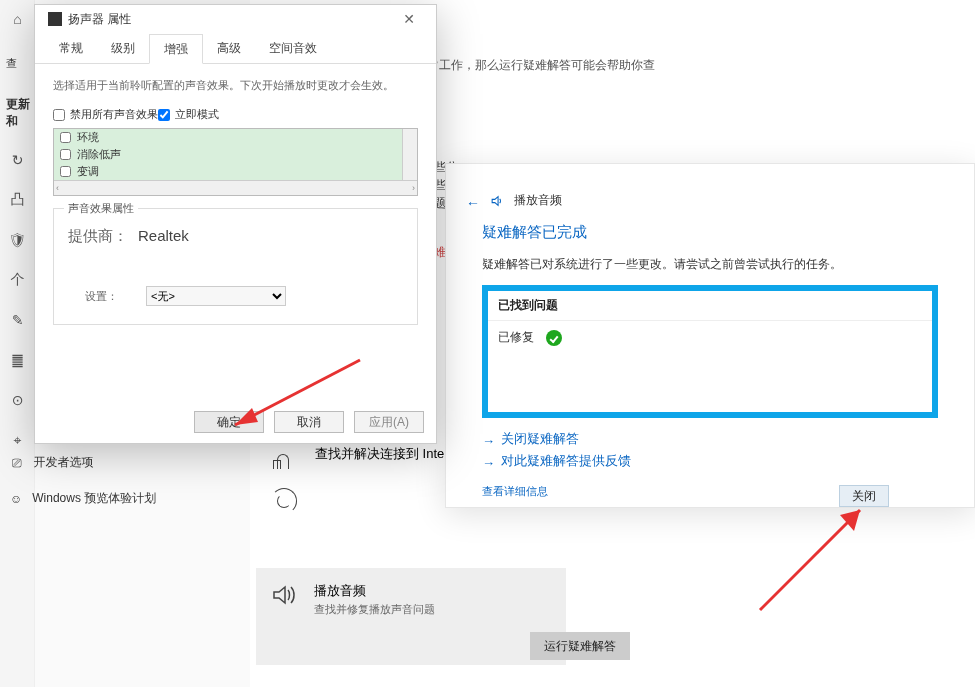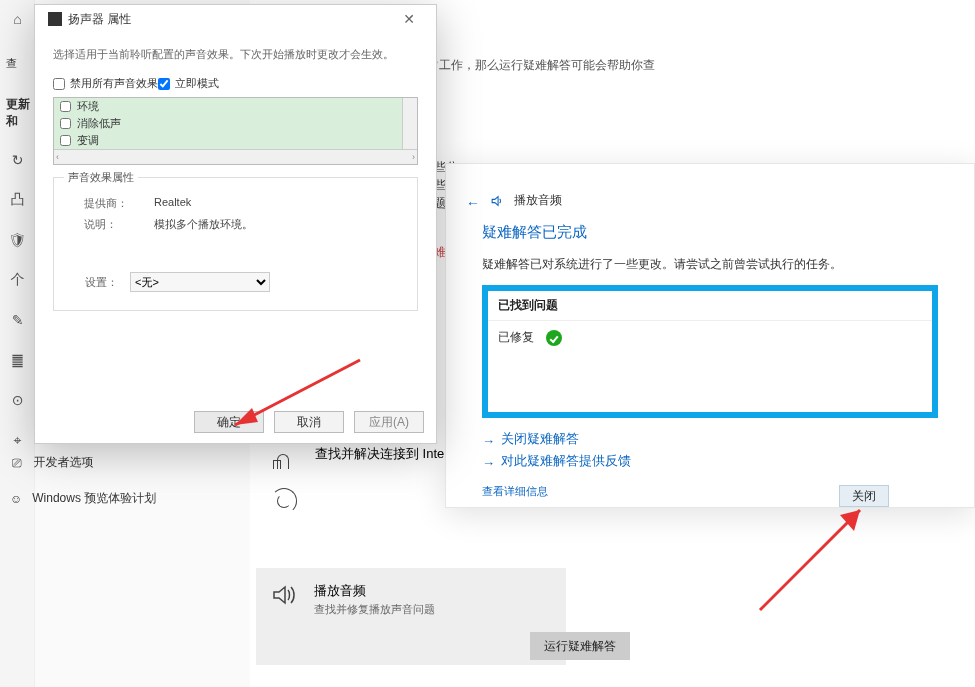--- a/index.html
+++ b/index.html
@@ -76,23 +76,23 @@
 .chk-row { display:flex; align-items:center; font-size:11px; color:#333; margin-bottom:6px;}
 .chk-row label { display:flex; align-items:center; gap:5px; }
 .chk-row input { width:12px; height:12px; }
 .enh-list { border:1px solid #bbb; height:68px; background:#d9efdc; overflow:hidden; position:relative; }
 .enh-list .row { display:flex; align-items:center; gap:6px; padding:1px 6px; font-size:11px; color:#333; }
 .enh-list .row input { width:11px; height:11px; }
 .enh-scroll { position:absolute; right:0; top:0; bottom:15px; width:15px; background:#f0f0f0; border-left:1px solid #ccc; }
 .enh-scroll-h { position:absolute; left:0; right:0; bottom:0; height:15px; background:#f0f0f0; border-top:1px solid #ccc; display:flex; justify-content:space-between; align-items:center; padding:0 2px; color:#888; font-size:9px;}
 .group { border:1px solid #ddd; margin-top:12px; padding:12px 14px 18px; position:relative; }
 .group-title { position:absolute; top:-8px; left:10px; background:#fff; padding:0 4px; font-size:11px; color:#555;}
-.kv { display:flex; font-size:11px; color:#444; margin:6px 16px; }
+.kv { display:flex; font-size:15px; color:#444; margin:6px 0; }
 .kv .k { width:70px; color:#666; }
-.set-row { display:flex; align-items:center; gap:12px; margin-top:40px; }
+.set-row { display:flex; align-items:center; gap:28px; margin-top:40px; }
 .set-row .k { font-size:11px; color:#666; width:50px; text-align:right;}
 .set-row select { width:140px; height:20px; border:1px solid #ccc; font-size:11px; background:#f7f7f7; }
 .btn-row { position:absolute; bottom:10px; right:12px; display:flex; gap:10px; }
 .btn-row button { width:70px; height:22px; border:1px solid #bbb; background:#f3f3f3; font-size:12px; color:#333; }
 .btn-row button:first-child { background:#e9e9e9; }
 .btn-row button:last-child { color:#888; }
 
 
 .arrow { position:absolute; pointer-events:none; }
 .arrow svg { overflow:visible; }
@@ -200,20 +200,27 @@
   <div class="ts-detail">查看详细信息</div>
 </div>
 <button class="close-btn">关闭</button>
 
 <div class="props">
   <div class="props-title">
     <div class="ico"></div>
     <span>扬声器 属性</span>
     <span class="x">✕</span>
   </div>
+  <div class="tabs">
+    <div class="tab">常规</div>
+    <div class="tab">级别</div>
+    <div class="tab active">增强</div>
+    <div class="tab">高级</div>
+    <div class="tab">空间音效</div>
+  </div>
   <div class="body-inner">
     <div class="inner-desc">选择适用于当前聆听配置的声音效果。下次开始播放时更改才会生效。</div>
     <div class="chk-row">
       <label>
           <input type="checkbox" style="">
           <span>禁用所有声音效果</span>
         </label>
       <label>
           <input type="checkbox" checked="" style="">
           <span>立即模式</span>
@@ -241,24 +248,20 @@
           <span>‹</span>
           <span>›</span>
         </div>
     </div>
     <div class="group">
       <div class="group-title">声音效果属性</div>
       <div class="kv">
           <div class="k">提供商：</div>
           <div>Realtek</div>
         </div>
-      <div class="kv">
-          <div class="k">说明：</div>
-          <div>模拟多个播放环境。</div>
-        </div>
       <div class="set-row">
         <div class="k">设置：</div>
         <select><option>&lt;无&gt;</option></select>
       </div>
     </div>
   </div>
   <div class="btn-row">
     <button>确定</button>
     <button>取消</button>
     <button>应用(A)</button>

